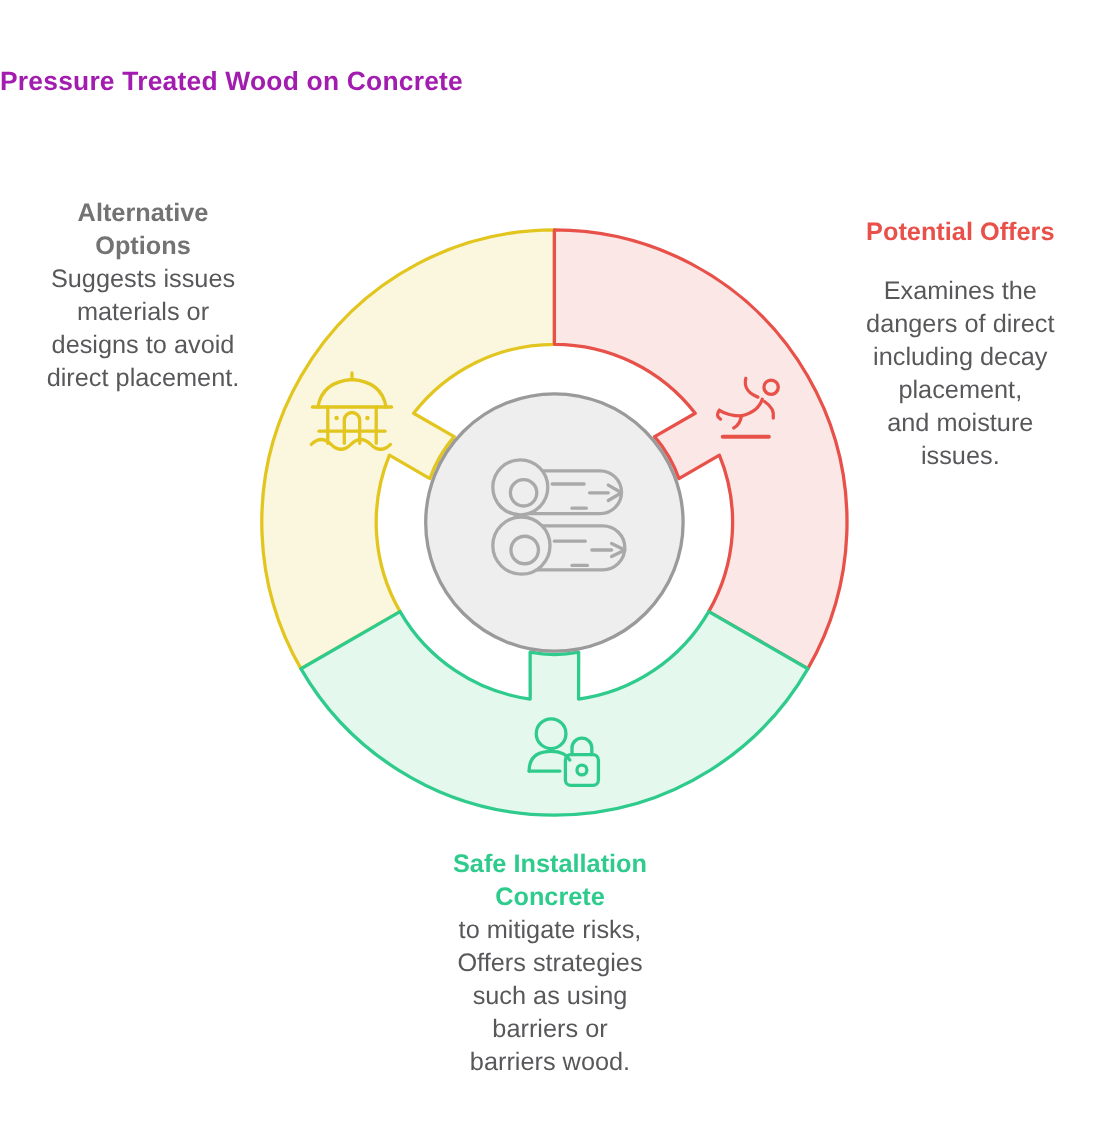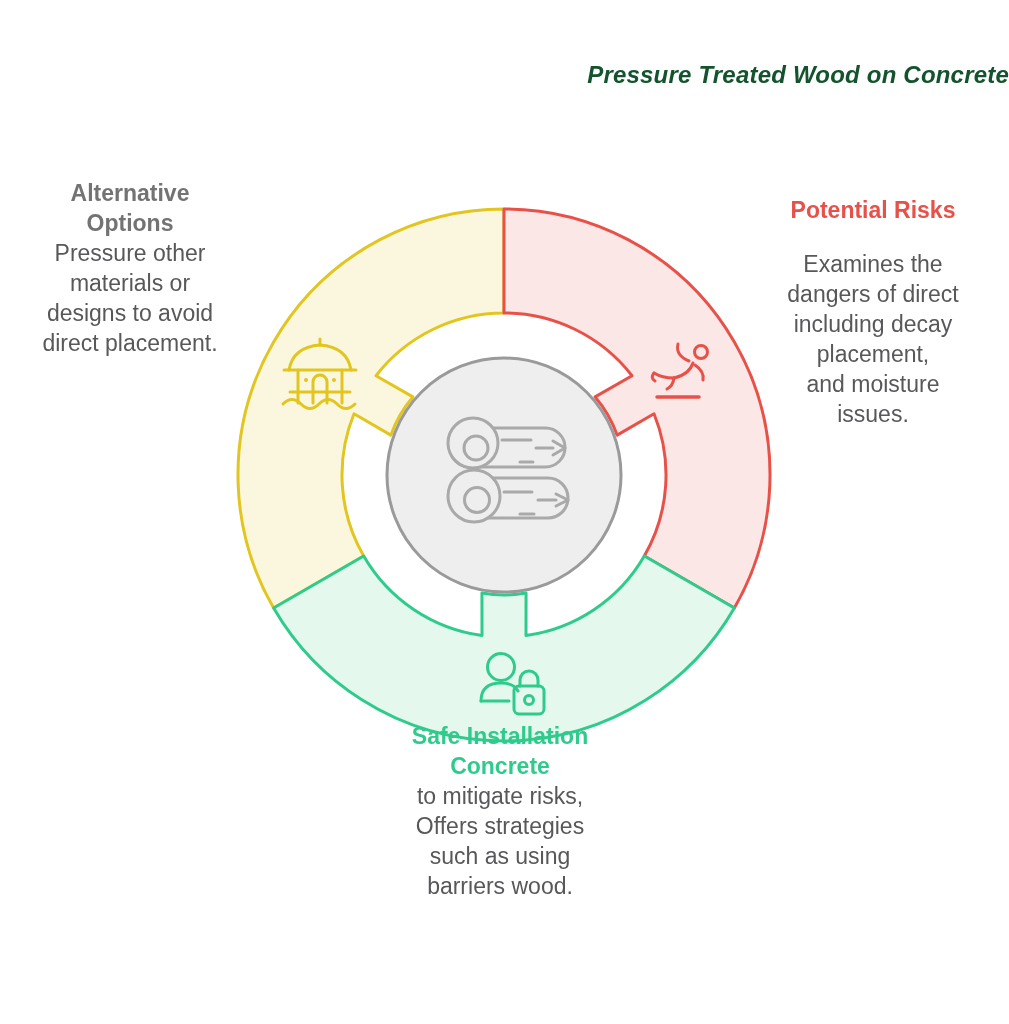--- a/index.html
+++ b/index.html
@@ -3,29 +3,28 @@
 <meta charset="utf-8">
 <style>
   html,body { margin:0; padding:0; background:#ffffff; }
   #canvas {
     position:relative; width:1009px; height:1024px; background:#ffffff;
     font-family:"Liberation Sans", sans-serif; overflow:hidden;
   }
   #diagram-svg { position:absolute; left:0; top:0; }
   .page-title {
     position:absolute; top:61px; left:0; width:1009px;
-    text-align:right; font-size:24px; font-weight:bold; color:#14532d;
+    text-align:left; font-size:24px; font-weight:bold; color:#a21caf;
     letter-spacing:0.2px;
-    font-style:italic;
   }
   .label-block { position:absolute; text-align:center; font-size:23px; line-height:30px; color:#58585B; }
   .label-block .heading { font-weight:bold; }
   #block-alternative { left:22px;  top:178px; width:216px; }
   #block-risks       { left:763px; top:195px; width:220px; }
-  #block-safe        { left:368px; top:721px; width:264px; }
+  #block-safe        { left:368px; top:770px; width:264px; }
   #block-alternative .heading { color:#737373; }
   #block-risks       .heading { color:#E85149; }
   #block-safe        .heading { color:#2FCB8C; }
   #block-risks .body { margin-top:24px; }
 </style>
 </head>
 <body>
 
 <div id="canvas">
 
@@ -92,47 +91,48 @@
       <path d="M538,500 H556 M556,494 L568,500 L556,506"></path>
     </g>
   </svg>
 
   <div class="label-block" id="block-alternative">
     <div class="heading">
       <div>Alternative</div>
       <div>Options</div>
     </div>
     <div class="body">
-      <div>Pressure other</div>
+      <div>Suggests issues</div>
       <div>materials or</div>
       <div>designs to avoid</div>
       <div>direct placement.</div>
     </div>
   </div>
 
   <div class="label-block" id="block-risks">
     <div class="heading">
-      <div>Potential Risks</div>
+      <div>Potential Offers</div>
     </div>
     <div class="body">
       <div>Examines the</div>
       <div>dangers of direct</div>
       <div>including decay</div>
       <div>placement,</div>
       <div>and moisture</div>
       <div>issues.</div>
     </div>
   </div>
 
   <div class="label-block" id="block-safe">
     <div class="heading">
       <div>Safe Installation</div>
       <div>Concrete</div>
     </div>
     <div class="body">
       <div>to mitigate risks,</div>
       <div>Offers strategies</div>
       <div>such as using</div>
+      <div>barriers or</div>
       <div>barriers wood.</div>
     </div>
   </div>
 
 </div>
 
 </body></html>

